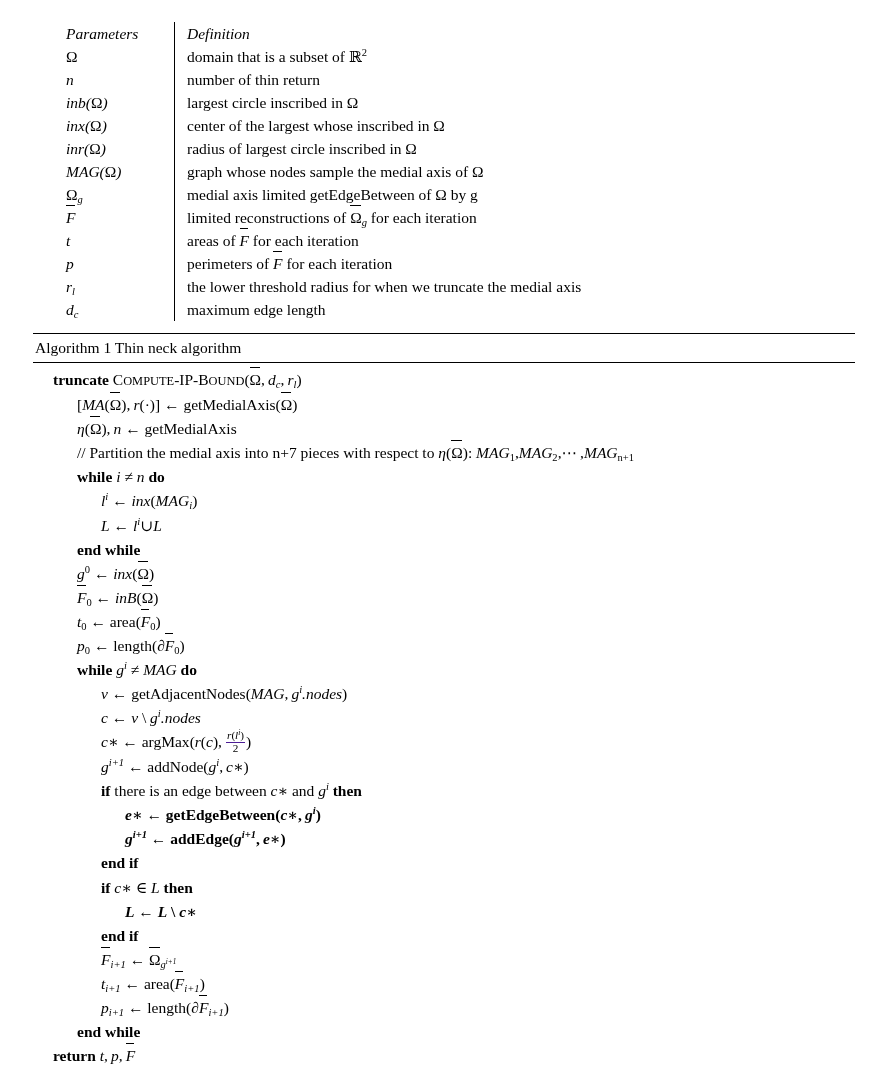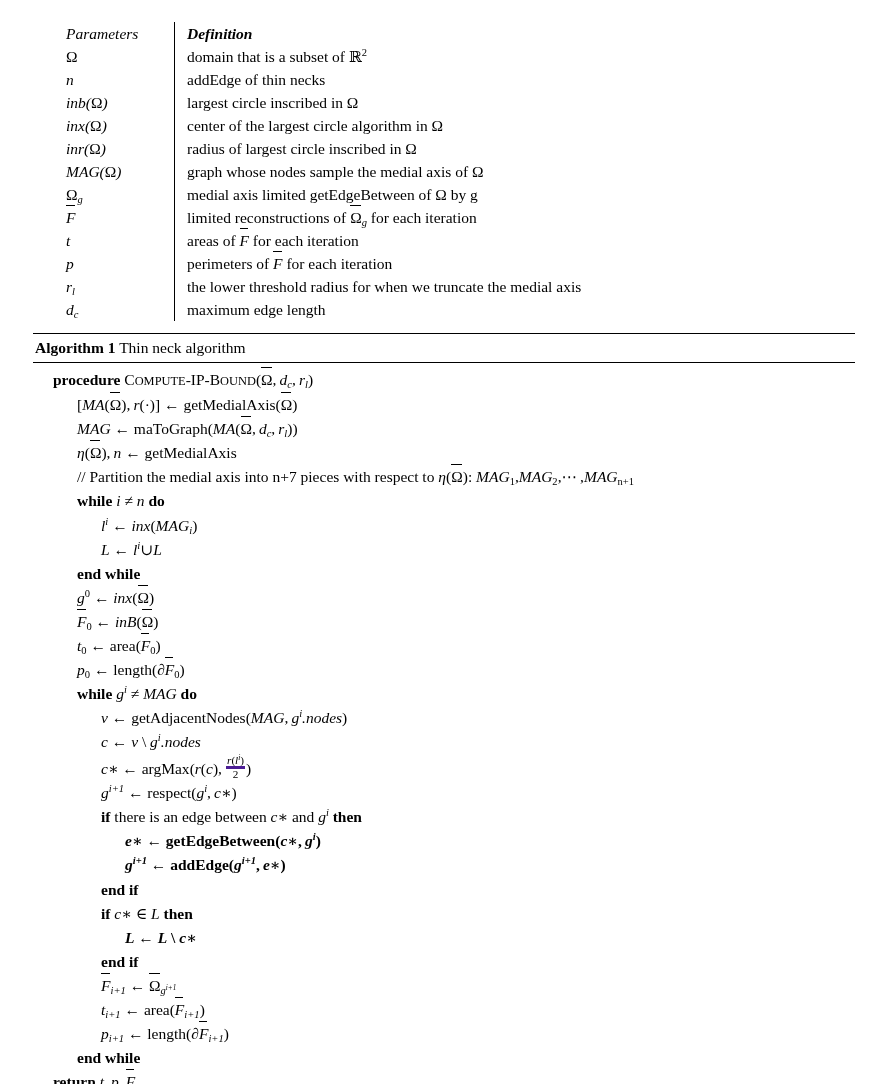--- a/index.html
+++ b/index.html
@@ -47,21 +47,20 @@
   }
   .ntable td.defn {
     padding-left: 12px;
     border-left: 1px solid #000;
   }
   .ntable tr.head td {
     font-style: italic;
   }
   .ntable tr.head td.defn {
     font-style: italic;
-    font-weight: bold;
   }
   .mathi { font-style: italic; }
   .mathu { font-style: normal; }
 
   
   .ovl {
     position: relative;
     display: inline-block;
   }
   .ovl::before {
@@ -91,21 +90,21 @@
   .rule-thin {
     border-top: 0.9px solid #000;
     height: 0;
   }
   .alg-title {
     font-size: 15.5px;
     line-height: 24px;
     padding: 2px 0 2px 2px;
     white-space: nowrap;
   }
-  .alg-title b { font-weight: bold; }
+  .alg-title b { font-weight: normal; }
   .alg-body {
     font-size: 15.5px;
     padding-top: 5px;
     padding-bottom: 6px;
   }
   .line {
     line-height: 24.1px;
     white-space: nowrap;
     padding-left: 20px;
   }
@@ -122,21 +121,21 @@
   .frac {
     display: inline-block;
     vertical-align: -0.42em;
     text-align: center;
     font-size: 0.72em;
     line-height: 1.06;
     margin: 0 0.06em;
   }
   .frac .num {
     display: block;
-    border-bottom: 3px solid #4c1d95;
+    border-bottom: 1px solid #4c1d95;
     padding: 0 0.12em;
   }
   .frac .den { display: block; padding: 0 0.12em; }
   .rm { font-style: normal; }
 </style>
 </head>
 <body>
 
 <div class="page">
 
@@ -148,31 +147,31 @@
           <td class="defn">Definition</td>
         </tr>
 
         <tr>
           <td class="param"><span class="mathu">Ω</span></td>
           <td class="defn">domain that is a subset of ℝ<sup class="sn">2</sup></td>
         </tr>
 
         <tr>
           <td class="param"><span class="mathi">n</span></td>
-          <td class="defn">addEdge of thin necks</td>
+          <td class="defn">number of thin return</td>
         </tr>
 
         <tr>
           <td class="param"><span class="mathi">inb</span>(<span class="mathu">Ω</span>)</td>
           <td class="defn">largest circle inscribed in Ω</td>
         </tr>
 
         <tr>
           <td class="param"><span class="mathi">inx</span>(<span class="mathu">Ω</span>)</td>
-          <td class="defn">center of the largest circle algorithm in Ω</td>
+          <td class="defn">center of the largest whose inscribed in Ω</td>
         </tr>
 
         <tr>
           <td class="param"><span class="mathi">inr</span>(<span class="mathu">Ω</span>)</td>
           <td class="defn">radius of largest circle inscribed in Ω</td>
         </tr>
 
         <tr>
           <td class="param"><span class="mathi">MAG</span>(<span class="mathu">Ω</span>)</td>
           <td class="defn">graph whose nodes sample the medial axis of Ω</td>
@@ -217,31 +216,28 @@
     <div class="alg-title">
       <b>Algorithm 1</b>
       <span>Thin neck algorithm</span>
     </div>
 
     <div class="rule-thin"></div>
 
     <div class="alg-body">
 
       <div class="line i0">
-        <span class="kw">procedure</span>
+        <span class="kw">truncate</span>
         <span class="scw"><span class="c1">C</span><span class="cr">OMPUTE</span>-<span class="c1">IP</span>-<span class="c1">B</span><span class="cr">OUND</span></span><span class="rm">(</span><span class="ovl mathu">Ω</span><span class="rm">, </span><span class="mathi">d</span><sub class="s">c</sub><span class="rm">, </span><span class="mathi">r</span><sub class="s">l</sub><span class="rm">)</span>
       </div>
 
       <div class="line i1">
         [<span class="mathi">MA</span>(<span class="ovl mathu">Ω</span>)<span class="rm">, </span><span class="mathi">r</span>(·)] ← <span class="rm">getMedialAxis</span>(<span class="ovl mathu">Ω</span>)
       </div>
 
-      <div class="line i1">
-        <span class="mathi">MAG</span> ← <span class="rm">maToGraph</span>(<span class="mathi">MA</span>(<span class="ovl mathu">Ω</span><span class="rm">, </span><span class="mathi">d</span><sub class="s">c</sub><span class="rm">, </span><span class="mathi">r</span><sub class="s">l</sub>))
-      </div>
 
       <div class="line i1">
         <span class="mathi">η</span>(<span class="ovl mathu">Ω</span>)<span class="rm">, </span><span class="mathi">n</span> ← <span class="rm">getMedialAxis</span>
       </div>
 
       <div class="line i1">
         <span class="rm">// Partition the medial axis into n+7 pieces with respect to</span>
         <span class="mathi">η</span>(<span class="ovl mathu">Ω</span>)<span class="rm">:</span>
         <span class="mathi">MAG</span><sub class="sn">1</sub><span class="rm">,</span><span class="mathi">MAG</span><sub class="sn">2</sub><span class="rm">,⋯ ,</span><span class="mathi">MAG</span><sub class="sn">n+1</sub>
       </div>
@@ -288,21 +284,21 @@
 
       <div class="line i2">
         <span class="mathi">c</span> ← <span class="mathi">v</span> \ <span class="mathi">g</span><sup class="s">i</sup><span class="mathi">.nodes</span>
       </div>
 
       <div class="line i2">
         <span class="mathi">c</span>∗ ← <span class="rm">argMax</span>(<span class="mathi">r</span>(<span class="mathi">c</span>)<span class="rm">, </span><span class="frac"><span class="num"><span class="mathi">r</span>(<span class="mathi">l</span><sup class="s">i</sup>)</span><span class="den"><span class="rm">2</span></span></span>)
       </div>
 
       <div class="line i2">
-        <span class="mathi">g</span><sup class="s">i+1</sup> ← <span class="rm">respect</span>(<span class="mathi">g</span><sup class="s">i</sup><span class="rm">, </span><span class="mathi">c</span>∗)
+        <span class="mathi">g</span><sup class="s">i+1</sup> ← <span class="rm">addNode</span>(<span class="mathi">g</span><sup class="s">i</sup><span class="rm">, </span><span class="mathi">c</span>∗)
       </div>
 
       <div class="line i2">
         <span class="kw">if</span> <span class="rm">there is an edge between</span> <span class="mathi">c</span>∗ <span class="rm">and</span> <span class="mathi">g</span><sup class="s">i</sup> <span class="kw">then</span>
       </div>
 
       <div class="line i3">
         <span class="mathi">e</span>∗ ← <span class="rm">getEdgeBetween</span>(<span class="mathi">c</span>∗<span class="rm">, </span><span class="mathi">g</span><sup class="s">i</sup>)
       </div>
 

